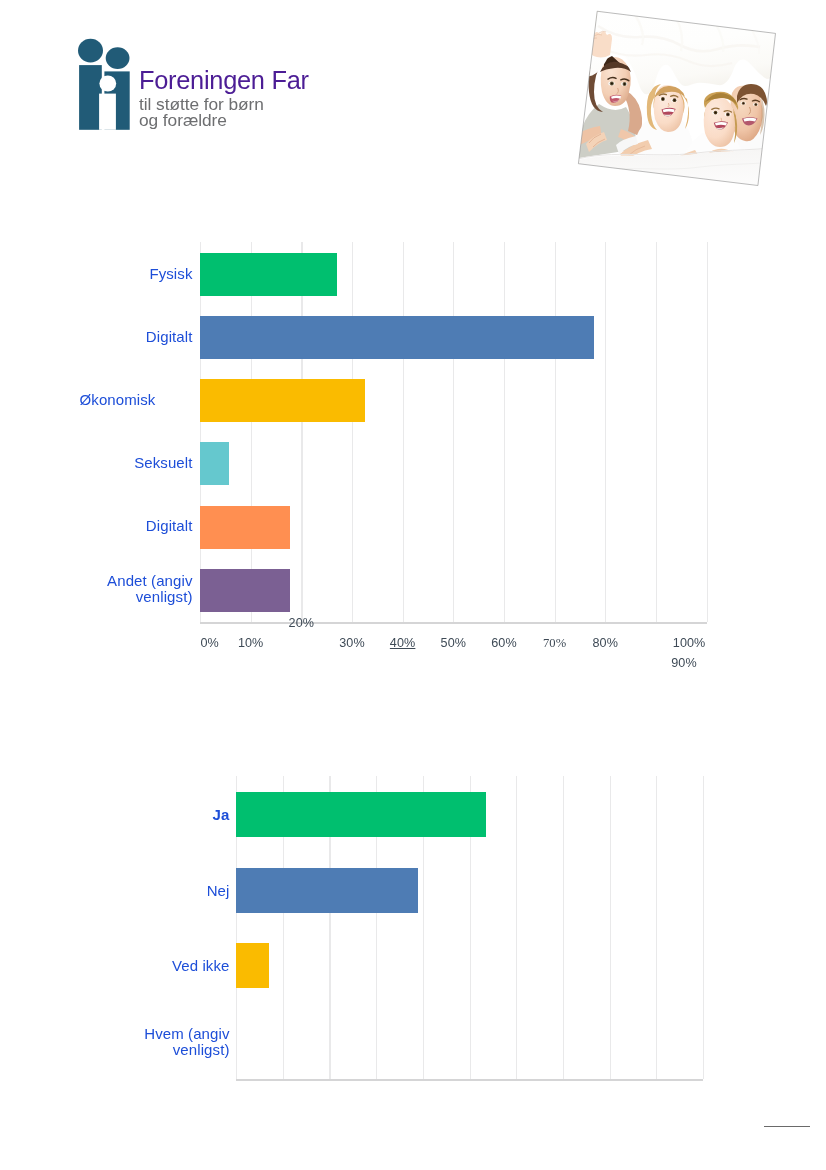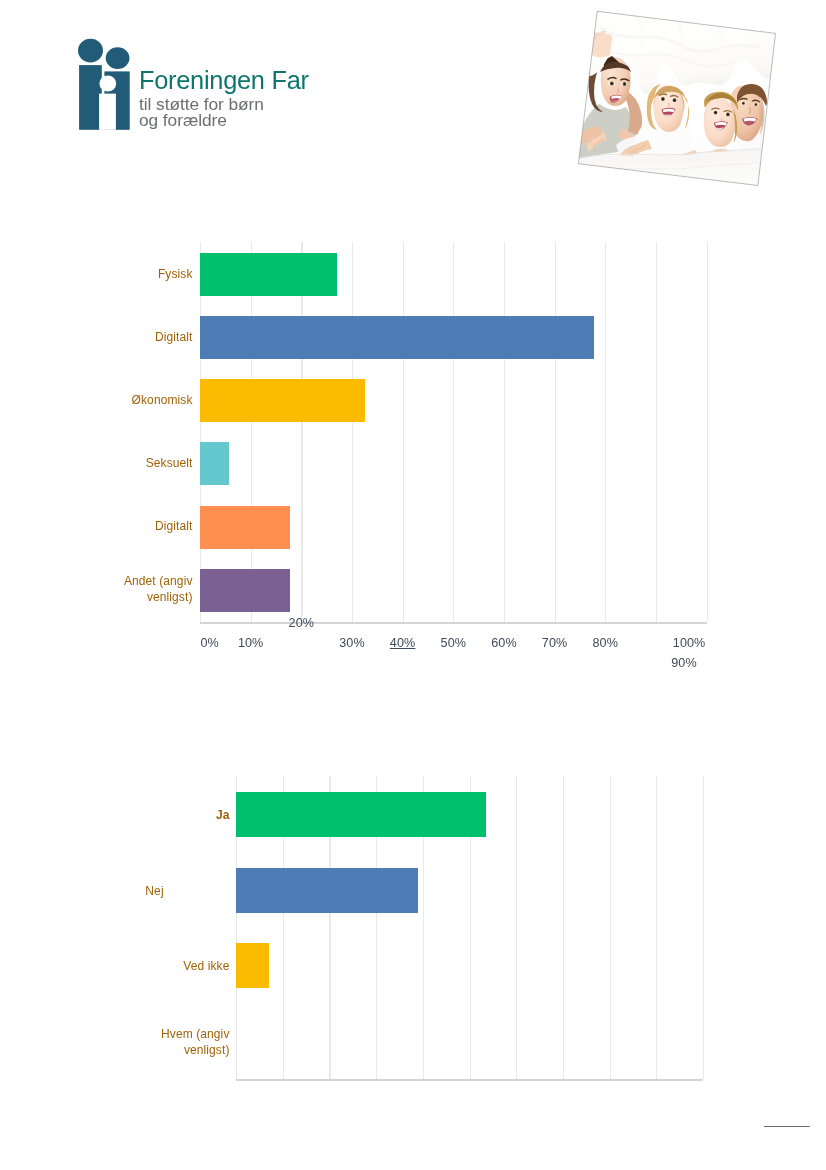--- a/index.html
+++ b/index.html
@@ -6,31 +6,31 @@
   html,body{margin:0;padding:0;}
   body{width:826px;height:1170px;background:#ffffff;
        font-family:"Liberation Sans",sans-serif;
        -webkit-font-smoothing:antialiased;overflow:hidden;position:relative;}
   .page{position:absolute;left:0;top:0;width:826px;height:1170px;}
 
   
   .logo{position:absolute;left:70px;top:32px;width:520px;height:110px;}
   .logo-mark{position:absolute;left:0;top:0;width:62px;height:98px;}
   .logo-text{position:absolute;left:69px;top:36px;}
-  .logo-title{font-size:25.4px;line-height:25px;color:#0f766e;letter-spacing:-0.28px;
+  .logo-title{font-size:25.4px;line-height:25px;color:#4c1d95;letter-spacing:-0.28px;
               font-weight:400;white-space:nowrap;}
   .logo-sub{font-size:17.3px;line-height:16.8px;color:#6d6e70;white-space:nowrap;letter-spacing:-0.05px;}
   .logo-sub.first{margin-top:2.5px;}
 
   .photo{position:absolute;left:570px;top:0px;width:215px;height:200px;}
 
   
   .chart{position:absolute;left:0;top:0;width:826px;height:1170px;}
   .tick-label{position:absolute;font-size:12.6px;color:#3e4a56;white-space:nowrap;letter-spacing:0.1px;}
-  .cat-label{position:absolute;font-size:12px;line-height:16px;color:#a16207;letter-spacing:0.1px;
+  .cat-label{position:absolute;font-size:15px;line-height:16px;color:#1d4ed8;letter-spacing:0.1px;
              text-align:right;white-space:pre-line;}
   .gridline{position:absolute;width:1.2px;background:#e9e9ea;}
   .axisline{position:absolute;height:2px;background:#d5d5d6;}
   .bar{position:absolute;}
 
   .footline{position:absolute;background:#6a6a6a;}
 </style>
 </head>
 <body>
 
@@ -252,57 +252,57 @@
         <div class="gridline" style="left: 554.62px; top: 242px; height: 379.9px;"></div>
         <div class="gridline" style="left: 605.28px; top: 242px; height: 379.9px;"></div>
         <div class="gridline" style="left: 655.94px; top: 242px; height: 379.9px;"></div>
         <div class="gridline" style="left: 706.6px; top: 242px; height: 379.9px;"></div>
         <div class="axisline" style="left: 200px; top: 622.4px; width: 506.6px;"></div>
         <div class="bar" style="left: 200px; top: 253.233px; width: 136.782px; height: 43px; background: rgb(0, 191, 111);"></div>
         <div class="cat-label" style="right: 633.5px; top: 265.933px; width: 150px;">Fysisk</div>
         <div class="bar" style="left: 200px; top: 316.3px; width: 393.628px; height: 43px; background: rgb(78, 124, 180);"></div>
         <div class="cat-label" style="right: 633.5px; top: 329px; width: 150px;">Digitalt</div>
         <div class="bar" style="left: 200px; top: 379.367px; width: 164.645px; height: 43px; background: rgb(250, 187, 0);"></div>
-        <div class="cat-label" style="right: 633.5px; top: 392.067px; width: 150px;">Økonomisk</div>
+        <div class="cat-label" style="right: 633.5px; top: 392.067px; width: 150px; text-align: center;">Økonomisk</div>
         <div class="bar" style="left: 200px; top: 442.433px; width: 28.8762px; height: 43px; background: rgb(101, 200, 206);"></div>
         <div class="cat-label" style="right: 633.5px; top: 455.133px; width: 150px;">Seksuelt</div>
         <div class="bar" style="left: 200px; top: 505.5px; width: 89.6682px; height: 43px; background: rgb(255, 143, 81);"></div>
         <div class="cat-label" style="right: 633.5px; top: 518.2px; width: 150px;">Digitalt</div>
         <div class="bar" style="left: 200px; top: 568.567px; width: 89.6682px; height: 43px; background: rgb(123, 96, 147);"></div>
         <div class="cat-label" style="right: 633.5px; top: 573.267px; width: 150px; text-align: right;">Andet (angiv
 venligst)</div>
         <div class="tick-label" style="top: 636px; left: 209.6px; transform: translateX(-50%);">0%</div>
         <div class="tick-label" style="top: 636px; left: 250.66px; transform: translateX(-50%);">10%</div>
         <div class="tick-label" style="top: 616px; left: 301.32px; transform: translateX(-50%);">20%</div>
         <div class="tick-label" style="top: 636px; left: 351.98px; transform: translateX(-50%);">30%</div>
         <div class="tick-label" style="top: 636px; left: 402.64px; transform: translateX(-50%); text-decoration: underline;">40%</div>
         <div class="tick-label" style="top: 636px; left: 453.3px; transform: translateX(-50%);">50%</div>
         <div class="tick-label" style="top: 636px; left: 503.96px; transform: translateX(-50%);">60%</div>
-        <div class="tick-label" style="top: 636px; left: 554.62px; transform: translateX(-50%);">70%</div>
+        <div class="tick-label" style="top: 636px; left: 554.62px; transform: translateX(-50%); font-family: Liberation Serif, serif;">70%</div>
         <div class="tick-label" style="top: 636px; left: 605.28px; transform: translateX(-50%);">80%</div>
         <div class="tick-label" style="top: 656px; left: 655.94px; transform: translateX(-50%); margin-left: 28px;">90%</div>
         <div class="tick-label" style="top: 636px; left: 689.1px; transform: translateX(-50%);">100%</div>
       </div>
     <div class="chart">
         <div class="gridline" style="left: 236px; top: 775.8px; height: 303.5px;"></div>
         <div class="gridline" style="left: 282.7px; top: 775.8px; height: 303.5px;"></div>
         <div class="gridline" style="left: 329.4px; top: 775.8px; height: 303.5px;"></div>
         <div class="gridline" style="left: 376.1px; top: 775.8px; height: 303.5px;"></div>
         <div class="gridline" style="left: 422.8px; top: 775.8px; height: 303.5px;"></div>
         <div class="gridline" style="left: 469.5px; top: 775.8px; height: 303.5px;"></div>
         <div class="gridline" style="left: 516.2px; top: 775.8px; height: 303.5px;"></div>
         <div class="gridline" style="left: 562.9px; top: 775.8px; height: 303.5px;"></div>
         <div class="gridline" style="left: 609.6px; top: 775.8px; height: 303.5px;"></div>
         <div class="gridline" style="left: 656.3px; top: 775.8px; height: 303.5px;"></div>
         <div class="gridline" style="left: 703px; top: 775.8px; height: 303.5px;"></div>
         <div class="axisline" style="left: 236px; top: 1079px; width: 467px;"></div>
         <div class="bar" style="left: 236px; top: 792.25px; width: 249.845px; height: 45px; background: rgb(0, 191, 111);"></div>
         <div class="cat-label" style="right: 596.5px; top: 807.45px; width: 150px; font-weight: bold;">Ja</div>
         <div class="bar" style="left: 236px; top: 867.75px; width: 181.663px; height: 45px; background: rgb(78, 124, 180);"></div>
-        <div class="cat-label" style="right: 596.5px; top: 882.95px; width: 150px; text-align: center;">Nej</div>
+        <div class="cat-label" style="right: 596.5px; top: 882.95px; width: 150px;">Nej</div>
         <div class="bar" style="left: 236px; top: 943.25px; width: 32.69px; height: 45px; background: rgb(250, 187, 0);"></div>
         <div class="cat-label" style="right: 596.5px; top: 958.45px; width: 150px;">Ved ikke</div>
         <div class="cat-label" style="right: 596.5px; top: 1025.95px; width: 150px;">Hvem (angiv
 venligst)</div>
       </div>
   </div>
 
   <div class="footline" style="left: 763.5px; top: 1125.8px; width: 46.5px; height: 1.2px; background: rgb(106, 106, 106);"></div>
 </div>
 

